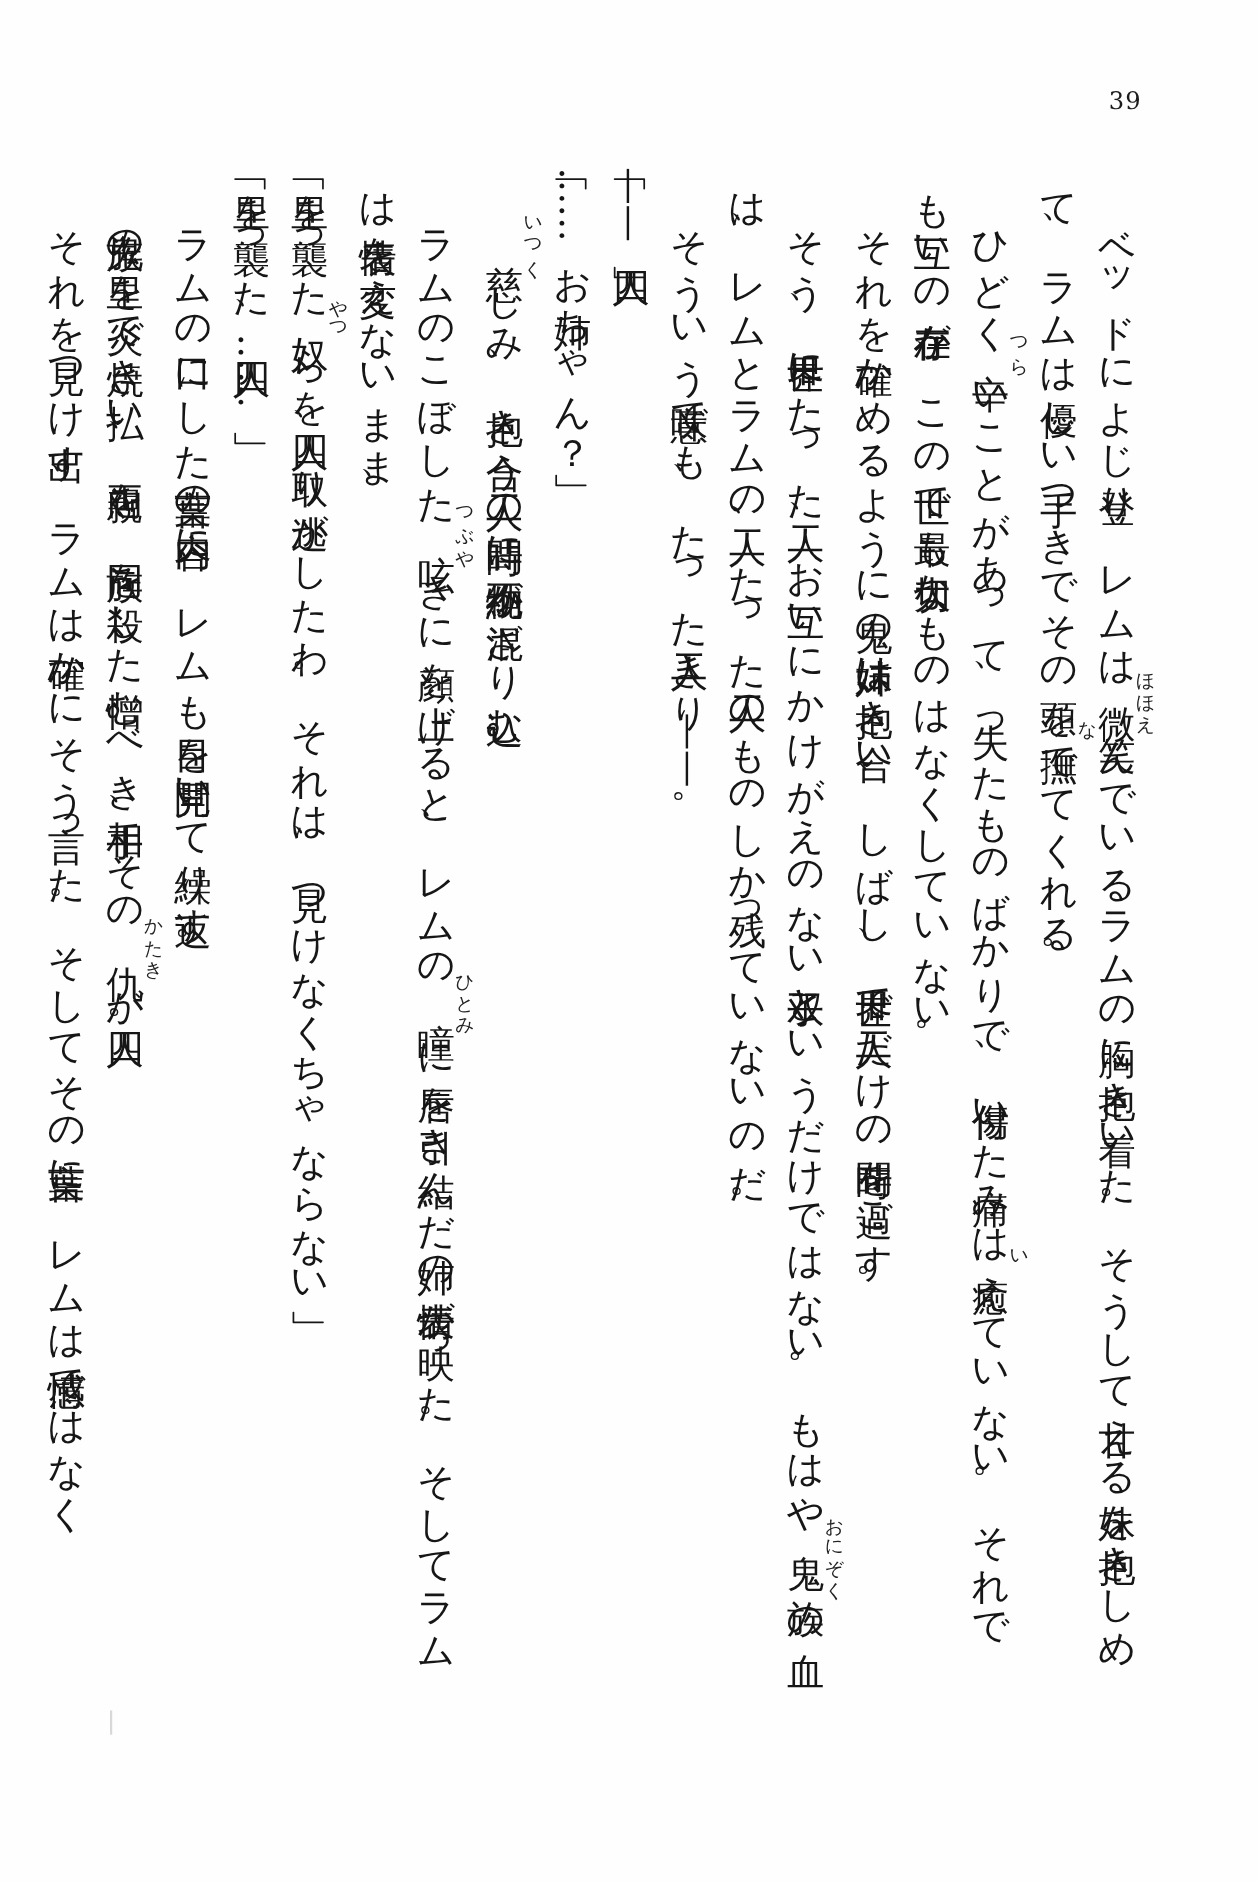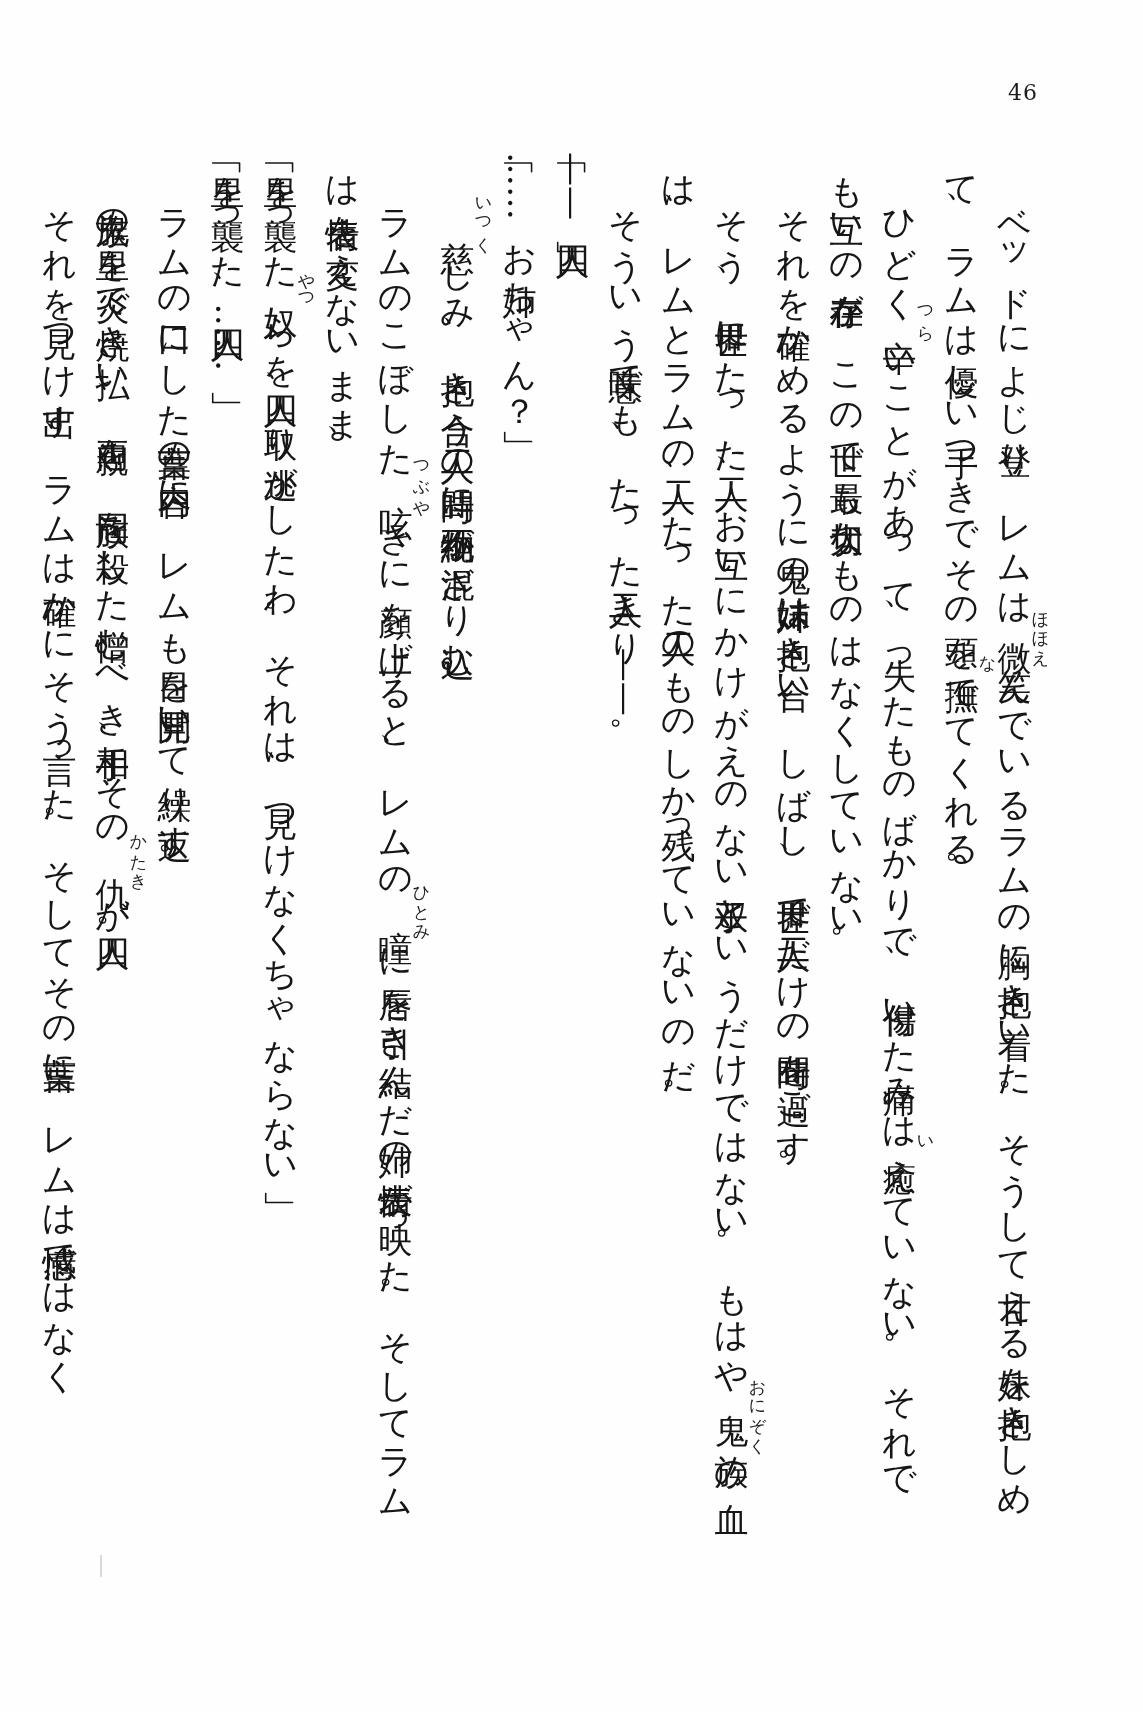--- a/index.html
+++ b/index.html
@@ -60,21 +60,21 @@
     width: 2px;
     height: 22px;
     background: #c8c8c8;
     opacity: 0.7;
   }
 </style>
 </head>
 <body>
 
 <div class="page">
-  <div class="page-number">46</div>
+  <div class="page-number">39</div>
 
   <div class="text-block">
       <p class="para indent">ベッドによじ登り、レムは<ruby>微笑<rt>ほほえ</rt></ruby>んでいるラムの胸に抱き着いた。そうして甘える妹を抱きしめて、ラムは優しい手つきでその頭を<ruby>撫<rt>な</rt></ruby>でてくれる。</p>
       <p class="para indent">ひどく<ruby>辛<rt>つら</rt></ruby>いことがあって、失ったものばかりで、傷付いた痛みは<ruby>癒<rt>い</rt></ruby>えていない。それでも互いの存在が、この世で最も大切なものはなくしていない。</p>
       <p class="para indent">それを確かめるように鬼の姉妹は抱き合い、しばし、世界で二人だけの時間を過ごす。</p>
       <p class="para indent">そう、世界にたった二人、お互いにかけがえのない双子というだけではない。もはや<ruby>鬼<rt>おに</rt></ruby><ruby>族<rt>ぞく</rt></ruby>の血は、レムとラムの二人、たった二人のものしか残っていないのだ。</p>
       <p class="para indent">そういう意味でも、たった二人きり——。</p>
       <p class="para">「——四人」</p>
       <p class="para">「……お姉ちゃん？」</p>
       <p class="para indent"><ruby>慈<rt>いつく</rt></ruby>しみ、抱き合う二人の時間に不純物が混ざり込む。</p>

